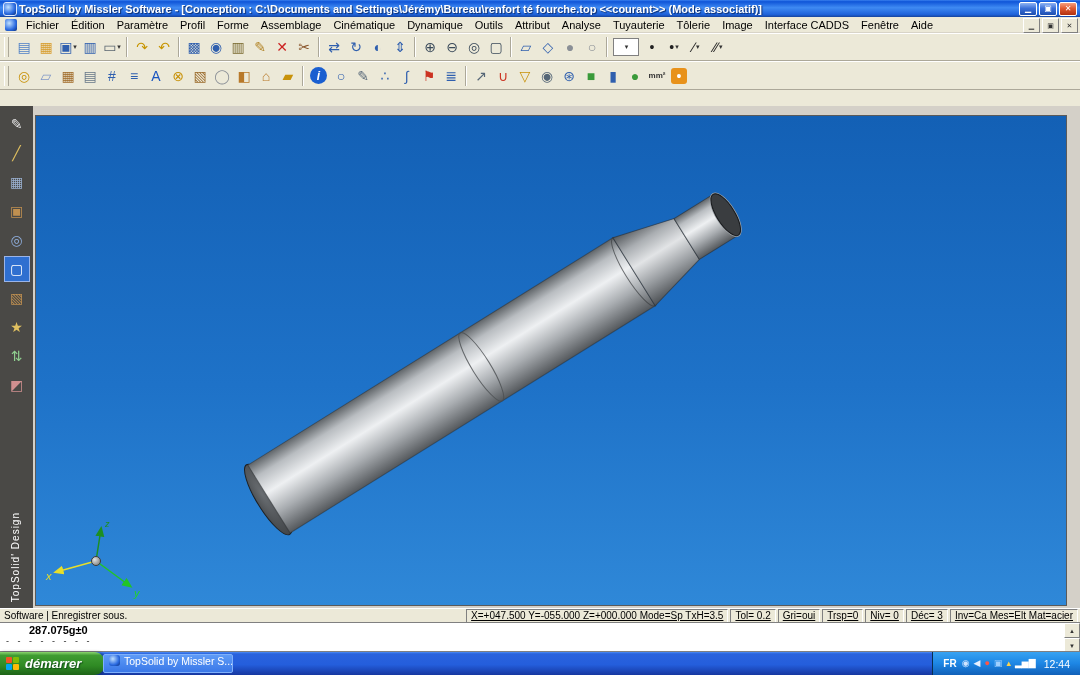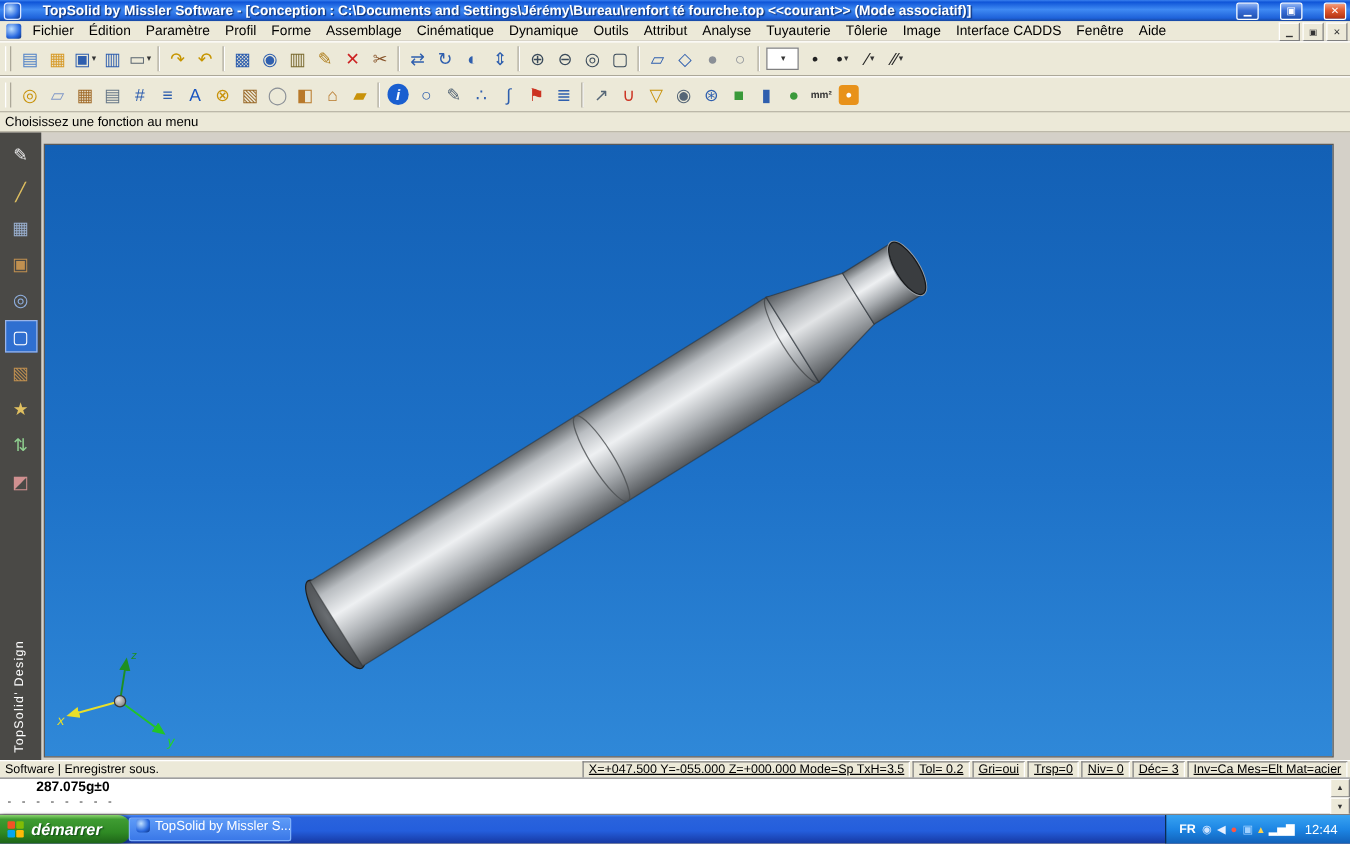--- a/index.html
+++ b/index.html
@@ -2,21 +2,21 @@
 <html><head>
 <meta charset="utf-8">
 <style>
   html,body{margin:0;padding:0;background:#555;}
   #screen{position:relative;width:1080px;height:675px;overflow:hidden;
     background:#ECE9D8;font-family:"Liberation Sans",sans-serif;cursor:default;}
 
   
   .titlebar{position:absolute;left:0;top:0;width:1080px;height:17px;box-sizing:border-box;
     background:linear-gradient(180deg,#3a80ee 0%,#0f55d8 10%,#3f8af3 45%,#1e62da 85%,#16449c 100%);
-    display:flex;align-items:center;padding:0 3px;gap:17px;}
+    display:flex;align-items:center;padding:0 3px;gap:2px;}
   .app-icon{width:12px;height:12px;border-radius:3px;flex:0 0 auto;
     background:radial-gradient(circle at 35% 35%,#bfe0ff,#2a6ae0 60%,#0a2e7a);border:1px solid #dce8ff;}
   .tb-title{flex:1;color:#fff;font-weight:bold;font-size:11px;white-space:nowrap;overflow:hidden;
     text-shadow:1px 1px 1px #0a2a6a;}
   .win-btn{width:18px;height:14px;border-radius:2px;border:1px solid #fff;box-sizing:border-box;
     display:flex;align-items:center;justify-content:center;color:#fff;font-size:8px;line-height:8px;
     background:linear-gradient(180deg,#8fb4f4,#3a6fd8 45%,#1e4fb0);}
   .win-btn.close{background:linear-gradient(180deg,#f4a080,#e05a30 45%,#b03010);}
 
   
@@ -352,23 +352,20 @@
         </span>
         <span class="tb-icon tiny">
           <span class="glyph" style="color: rgb(51, 51, 51);">mm²</span>
         </span>
         <span class="tb-icon round-orange" style="background: rgb(232, 146, 26);">
           <span class="glyph" style="color: rgb(255, 255, 255);">•</span>
         </span>
       </span>
   </div>
 
-  <div class="promptbar">
-    <span>Choisissez une fonction au menu</span>
-  </div>
 
   <div class="workspace">
 
     <div class="leftstrip">
       <span style="display:flex;flex-direction:column;gap:3px;align-items:center;">
           <span class="ls-icon">
             <span class="glyph" style="color: rgb(232, 232, 232);">✎</span>
           </span>
           <span class="ls-icon">
             <span class="glyph" style="color: rgb(224, 192, 96);">╱</span>

